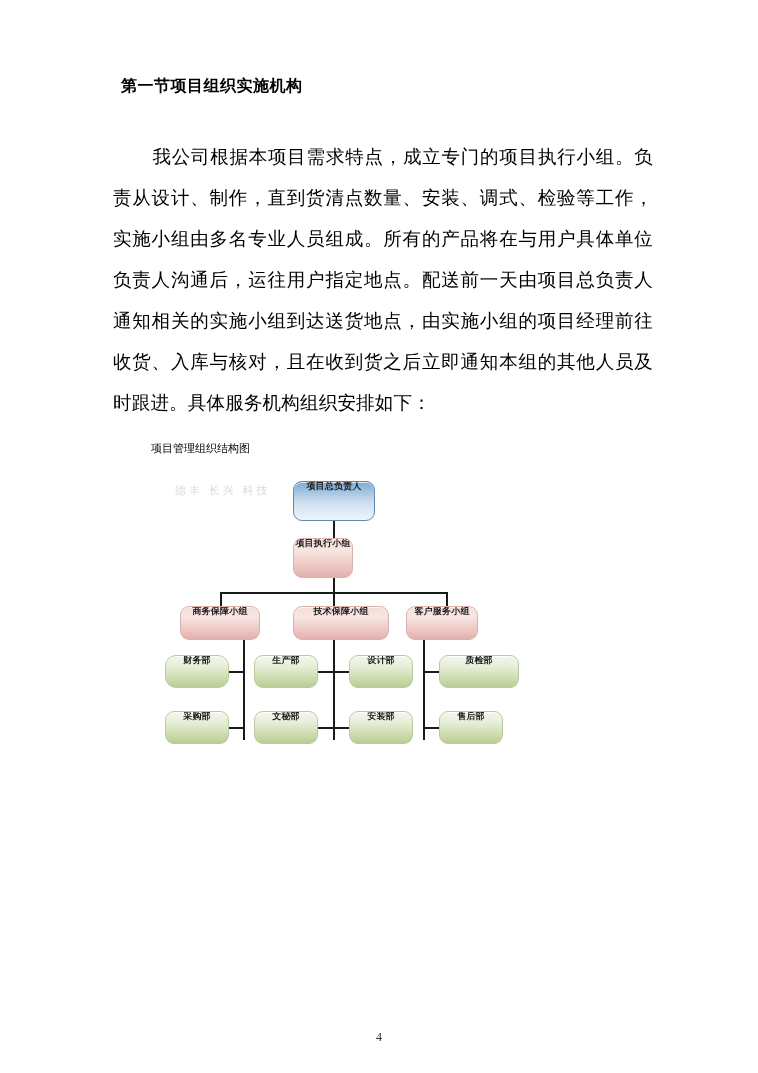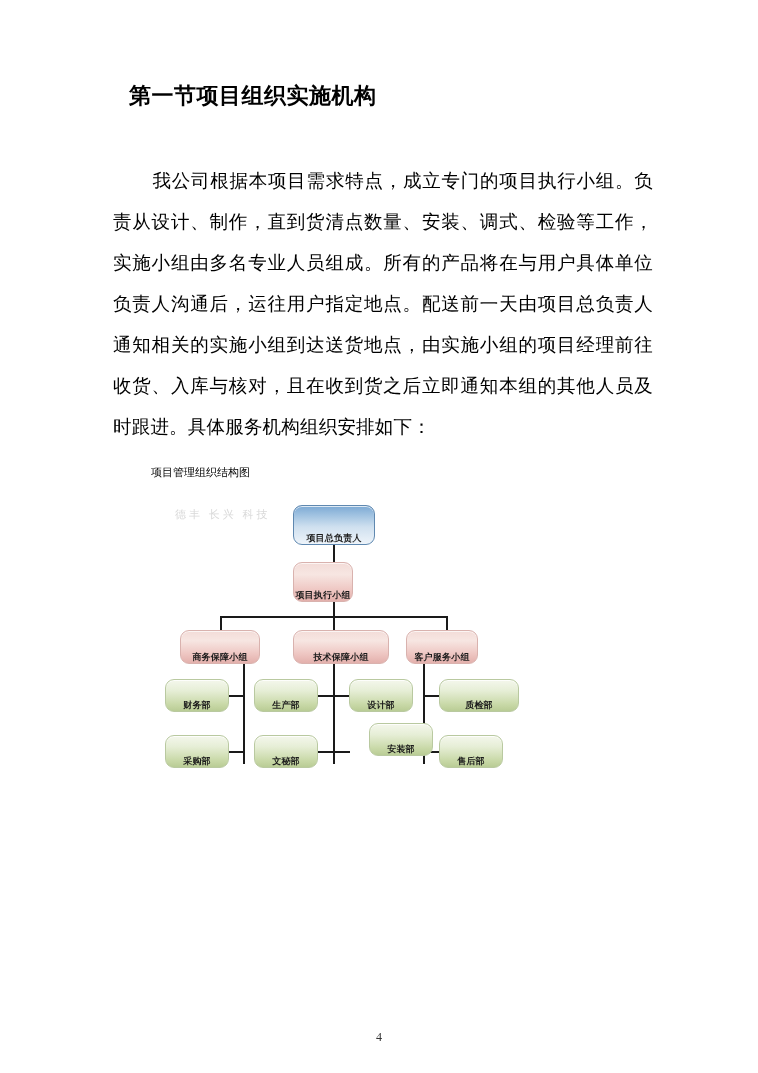--- a/index.html
+++ b/index.html
@@ -31,25 +31,25 @@
     padding-top: 92px;
     padding-left: 28px;
     font-family: "Liberation Serif", "DejaVu Serif", serif;
     font-weight: bold;
     font-size: 27px;
     letter-spacing: 1px;
     line-height: 1.25;
     white-space: nowrap;
   }
   .section-title {
-    margin: 16px;
+    margin: 8px;
     padding-top: 68px;
-    font-family: Liberation Mono, monospace;
+    font-family: Liberation Serif, serif;
     font-weight: bold;
-    font-size: 22px;
+    font-size: 16px;
     letter-spacing: 0.5px;
     line-height: 1.3;
   }
 
   
   .body-para {
     margin: 0;
     padding-top: 32px;
     font-size: 18.5px;
     line-height: 41px;
@@ -92,21 +92,21 @@
   .node {
     position: absolute;
     box-sizing: border-box;
     border-radius: 9px;
     text-align: center;
     font-size: 9px;
     font-family: "Liberation Sans", "DejaVu Sans", sans-serif;
     font-weight: bold;
     color: #1c1c1c;
     display: flex;
-    align-items: flex-end;
+    align-items: flex-start;
     justify-content: center;
     letter-spacing: 0.2px;
     line-height: 1.1;
     overflow: hidden;
     filter: blur(0.35px);
   }
   .node-blue {
     background: linear-gradient(to bottom, #7ca9d4 0%, #9dc0e0 22%, #cfe0ef 55%, #eef4fa 100%);
     border: 1px solid #5f88b0;
     box-shadow: inset 0 1px 0 rgba(255,255,255,0.75);
@@ -191,40 +191,40 @@
       <div class="conn conn-h" style="left:71px; top:196px; width:17px;"></div>
       <div class="conn conn-h" style="left:160px; top:196px; width:17px;"></div>
       <div class="conn conn-h" style="left:176px; top:196px; width:17px;"></div>
       <div class="conn conn-h" style="left:266px; top:196px; width:17px;"></div>
 
       <div class="conn conn-h" style="left:71px; top:252px; width:17px;"></div>
       <div class="conn conn-h" style="left:160px; top:252px; width:17px;"></div>
       <div class="conn conn-h" style="left:176px; top:252px; width:17px;"></div>
       <div class="conn conn-h" style="left:266px; top:252px; width:17px;"></div>
 
-      <div class="node node-green" style="left:8px; top:180px; width:64px; height:33px;">
+      <div class="node node-green" style="left:8px; top:180px; width:64px; height:33px;border-radius:11px;">
         <span class="node-text">财务部</span>
       </div>
       <div class="node node-green" style="left:97px; top:180px; width:64px; height:33px;border-radius:9px;">
         <span class="node-text">生产部</span>
       </div>
       <div class="node node-green" style="left:192px; top:180px; width:64px; height:33px;">
         <span class="node-text">设计部</span>
       </div>
       <div class="node node-green" style="left:282px; top:180px; width:80px; height:33px;">
         <span class="node-text">质检部</span>
       </div>
 
       <div class="node node-green" style="left:8px; top:236px; width:64px; height:33px;">
         <span class="node-text">采购部</span>
       </div>
       <div class="node node-green" style="left:97px; top:236px; width:64px; height:33px;">
         <span class="node-text">文秘部</span>
       </div>
-      <div class="node node-green" style="left:192px; top:224px; width:64px; height:33px;margin-left:20px;">
+      <div class="node node-green" style="left:192px; top:236px; width:64px; height:33px;">
         <span class="node-text">安装部</span>
       </div>
       <div class="node node-green" style="left:282px; top:236px; width:64px; height:33px;">
         <span class="node-text">售后部</span>
       </div>
 
     </div>
 
   </div>
 

